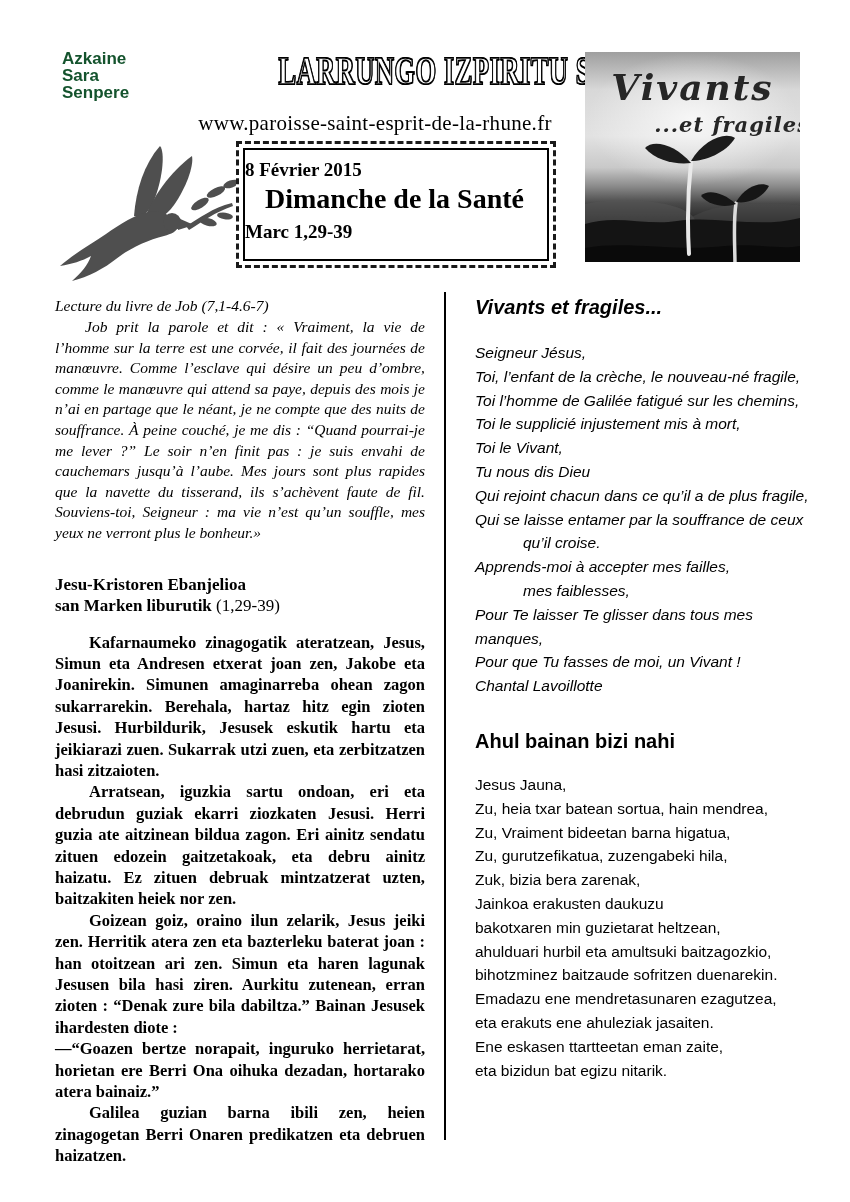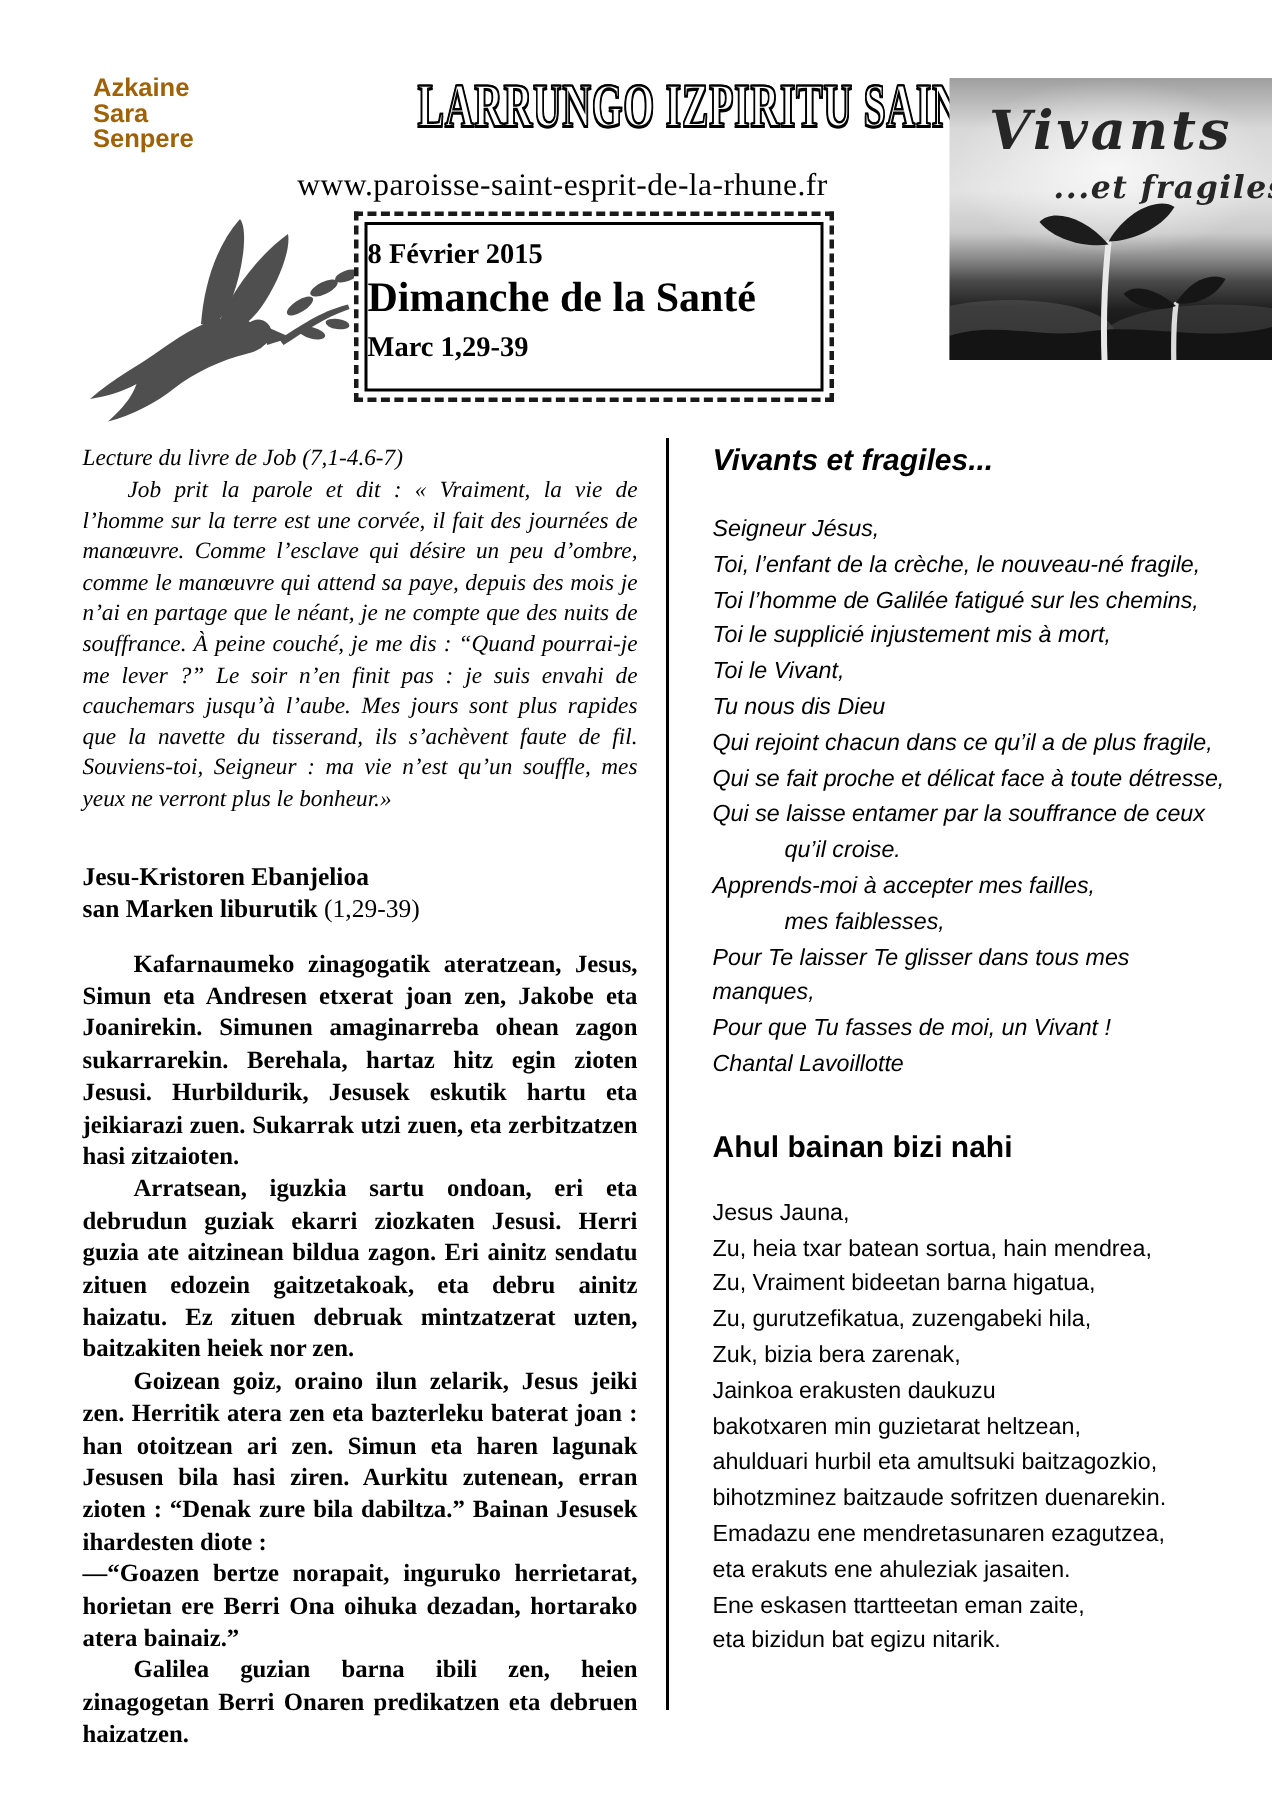--- a/index.html
+++ b/index.html
@@ -2,46 +2,46 @@
 <html><head>
 <meta charset="utf-8">
 <style>
   html,body{margin:0;padding:0;background:#fff;}
   .page{position:relative;width:850px;height:1202px;background:#fff;overflow:hidden;
         font-family:"Liberation Serif",serif;color:#000;}
 
   
   .communes{position:absolute;left:62px;top:50px;
             font-family:"Liberation Sans",sans-serif;font-weight:700;
-            font-size:17px;line-height:17px;color:#a16207;}
+            font-size:17px;line-height:17px;color:#14532d;}
   .masthead{position:absolute;left:160px;top:46px;width:430px;height:60px;text-align:center;}
   .masthead-inner{display:inline-block;white-space:nowrap;
             font-family:"Liberation Serif",serif;font-weight:700;font-size:41px;
             color:#fff;letter-spacing:1px;
             -webkit-text-stroke:1.5px #000;
             text-shadow:1px 1px 0 #000,-1px -1px 0 #000,1px -1px 0 #000,-1px 1px 0 #000;
             transform:scaleX(0.64);transform-origin:center;}
   .website{position:absolute;left:160px;top:111px;width:430px;text-align:center;
             font-weight:400;font-size:21px;letter-spacing:0.3px;}
 
   .dove{position:absolute;left:48px;top:142px;width:190px;height:140px;}
 
   .datebox-outer{position:absolute;left:236px;top:141px;width:320px;height:127px;
             box-sizing:border-box;border:3px dashed #1a1a1a;padding:4px;background:#fff;}
   .datebox-inner{box-sizing:border-box;width:100%;height:100%;border:2px solid #000;
             text-align:left;padding-top:9px;}
   .datebox-date{font-weight:700;font-size:19px;}
-  .datebox-sunday{font-weight:700;font-size:28px;margin-top:2px;}
+  .datebox-sunday{font-weight:700;font-size:28px;margin-top:2px;margin-left:20px;}
   .datebox-ref{font-weight:700;font-size:19px;margin-top:6px;}
 
   
-  .photo{position:absolute;left:585px;top:52px;width:215px;height:188px;overflow:hidden;
+  .photo{position:absolute;left:585px;top:52px;width:215px;height:210px;overflow:hidden;
          background:
            radial-gradient(ellipse 70% 45% at 50% 32%, rgba(255,255,255,0.75), rgba(255,255,255,0) 70%),
-           linear-gradient(180deg,#9f9f9f 0%,#d8d8d8 18%,#e2e2e2 40%,#c9c9c9 55%,#8a8a8a 64%,#4a4a4a 72%,#1f1f1f 82%,#0e0e0e 100%); margin-left: 48px;}
+           linear-gradient(180deg,#9f9f9f 0%,#d8d8d8 18%,#e2e2e2 40%,#c9c9c9 55%,#8a8a8a 64%,#4a4a4a 72%,#1f1f1f 82%,#0e0e0e 100%);}
   .photo svg{position:absolute;left:0;top:0;}
   .photo-title{position:absolute;top:14px;left:0;width:100%;text-align:center;
          font-family:"DejaVu Serif",serif;font-style:italic;font-weight:700;
          font-size:36px;color:#262626;letter-spacing:2px;}
   .photo-subtitle{position:absolute;top:60px;left:10px;width:100%;text-align:right;
          font-family:"DejaVu Serif",serif;font-style:italic;font-weight:600;
          font-size:21px;color:#262626;letter-spacing:1px;}
 
   .divider{position:absolute;left:444px;top:292px;width:2px;height:848px;background:#000;}
 
@@ -145,21 +145,20 @@
   <div class="col-right">
     <div class="p1-title">Vivants et fragiles...</div>
     <div class="p1-lines">
         <div class="pline1">Seigneur Jésus,</div>
         <div class="pline1">Toi, l’enfant de la crèche, le nouveau-né fragile,</div>
         <div class="pline1">Toi l’homme de Galilée fatigué sur les chemins,</div>
         <div class="pline1">Toi le supplicié injustement mis à mort,</div>
         <div class="pline1">Toi le Vivant,</div>
         <div class="pline1">Tu nous dis Dieu</div>
         <div class="pline1">Qui rejoint chacun dans ce qu’il a de plus fragile,</div>
-        <div class="pline1">Qui se fait proche et délicat face à toute détresse,</div>
         <div class="pline1">Qui se laisse entamer par la souffrance de ceux</div>
         <div class="pline1 indent">qu’il croise.</div>
         <div class="pline1">Apprends-moi à accepter mes failles,</div>
         <div class="pline1 indent">mes faiblesses,</div>
         <div class="pline1">Pour Te laisser Te glisser dans tous mes manques,</div>
         <div class="pline1">Pour que Tu fasses de moi, un Vivant !</div>
         <div class="pline1">Chantal Lavoillotte</div>
       </div>
     <div class="p2-title">Ahul bainan bizi nahi</div>
     <div class="p2-lines">

